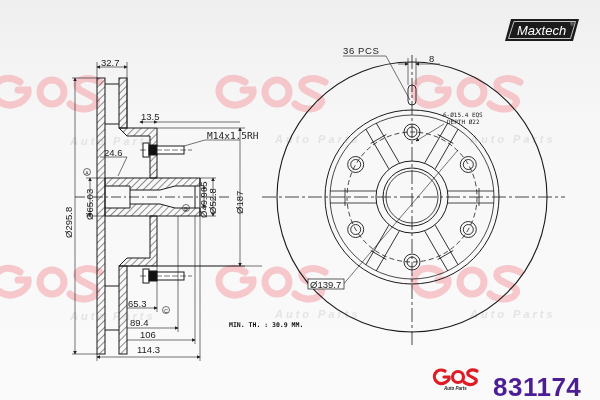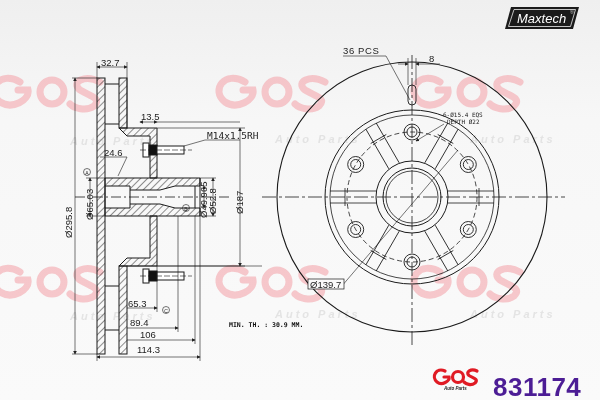--- a/index.html
+++ b/index.html
@@ -2,21 +2,21 @@
 <html><head>
 <meta charset="utf-8">
 <style>
   html, body { margin:0; padding:0; }
   body { width:600px; height:400px; overflow:hidden; background:#f4f4f4; position:relative; font-family:"Liberation Sans", sans-serif; }
   #canvas { position:absolute; left:0; top:0; width:600px; height:400px; background:linear-gradient(#efefef,#f7f7f7 30%,#fafafa); }
   svg text { font-family:"Liberation Sans", sans-serif; }
   .dim { font-size:9.5px; fill:#222; }
   .mono { font-family:"DejaVu Sans Mono", monospace; }
   .wm { font-family:"Liberation Sans", sans-serif; font-style:italic; font-weight:bold; }
-  .brand { position:absolute; left:503px; top:5px; width:78px; height:26px; }
+  .brand { position:absolute; left:503px; top:17px; width:78px; height:26px; }
   .partno { position:absolute; left:493px; top:372px; font-family:"Liberation Sans", sans-serif; font-weight:bold; font-size:26px; color:#4c1d95; letter-spacing:0.5px; }
   .footer-logo { position:absolute; left:432px; top:363px; width:52px; height:28px; }
 </style>
 </head>
 <body>
 
 <div id="canvas">
 <svg width="600" height="400" viewBox="0 0 600 400" xmlns="http://www.w3.org/2000/svg">
   <defs>
     <pattern id="hatch" width="5" height="5" patternUnits="userSpaceOnUse" patternTransform="rotate(45)">

